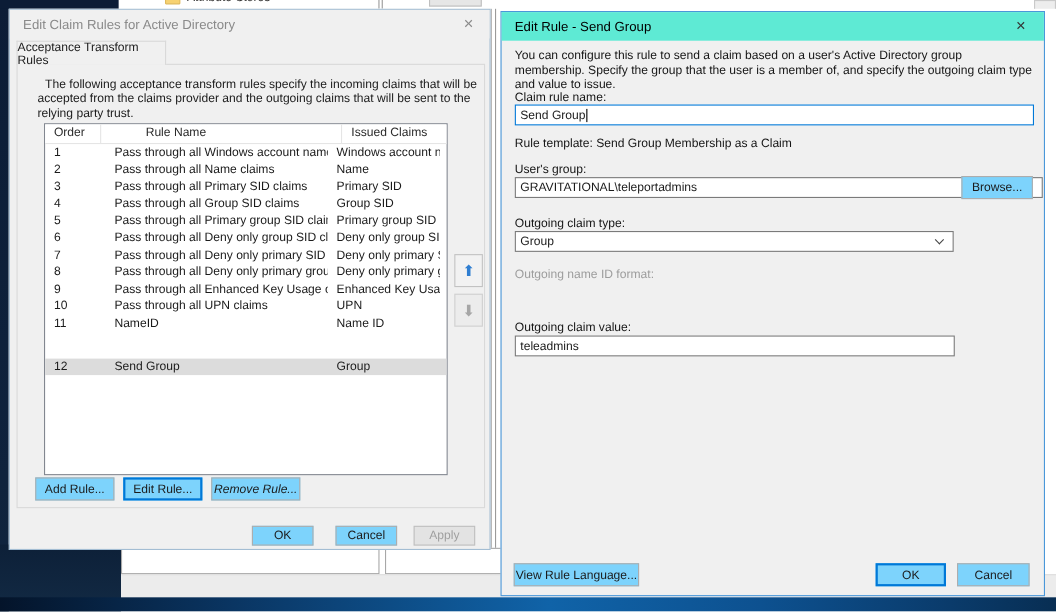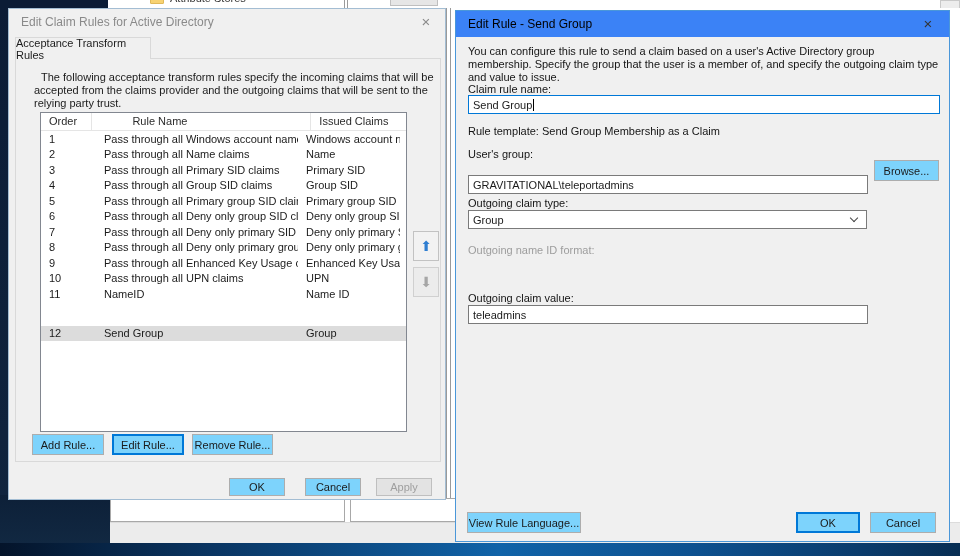--- a/index.html
+++ b/index.html
@@ -54,29 +54,29 @@
   .cell.c-order { width:55px; } .cell.c-name { width:202px; } .cell.c-issued { width:102px; }
 
   .arrow-btn { position:absolute; width:26px; height:30px; background:#f2f2f2; border:1px solid #c2c2c2;
                display:flex; align-items:center; justify-content:center; font-size:14px; }
   .arrow-up   { left:397px; top:172px; color:#2f7ed1; }
   .arrow-down { left:397px; top:208px; color:#a6a6a6; background:#ececec; border-color:#d0d0d0; }
 
   .rule-btn { position:absolute; top:375px; height:21px; }
   .btn-add    { left:16px;  width:72px; }
   .btn-edit   { left:96px;  width:72px; }
-  .btn-remove { left:176px; width:81px; }
+  .btn-remove { left:176px; width:81px;font-style:italic; }
 
   .dlg-left .footer-btn { position:absolute; top:469px; height:18px; width:56px; }
   .fb-ok { left:220px; } .fb-cancel { left:296px; } .fb-apply { left:367px; }
 
   
   .dlg-right { position:absolute; left:455px; top:10px; width:495px; height:532px; background:#f0f0f0;
                border:1px solid #4a97d9; z-index:6; }
-  .dlg-right .titlebar { position:absolute; left:0; top:0; width:100%; height:26px; background:#3b82f6; }
+  .dlg-right .titlebar { position:absolute; left:0; top:0; width:100%; height:26px; background:#5eead4; }
   .dlg-right .title { position:absolute; left:12px; top:6px; font-size:12px; color:#000; }
   .dlg-right .close-x { position:absolute; right:12px; top:4px; font-size:15px; color:#333; width:18px; text-align:center; }
   .dlg-right .desc { position:absolute; left:12px; top:34px; width:472px; white-space:normal; line-height:13px; color:#151515; }
 
   .fld-label { position:absolute; left:12px; white-space:nowrap; color:#151515; }
   .fld-label.disabled { color:#9d9d9d; }
   .tbox { position:absolute; left:12px; background:#fff; border:1px solid #7a7a7a; height:19px;
           display:flex; align-items:center; padding-left:4px; white-space:nowrap; overflow:hidden; }
   .tbox.focus { border:1px solid #0078d7; }
   .dd { justify-content:space-between; padding-right:9px; }
@@ -220,21 +220,21 @@
 
     <div class="fld-label" style="top:72px;">Claim rule name:</div>
     <div class="tbox focus" style="top:84px; width:472px;">
       <span>Send Group</span>
         <span class="caret"></span>
     </div>
 
     <div class="fld-label" style="top:114px;">Rule template: Send Group Membership as a Claim</div>
 
     <div class="fld-label" style="top:137px;">User's group:</div>
-    <div class="tbox" style="top:164px; width:400px;">
+    <div class="tbox" style="top:150px; width:480px;">
       <span>GRAVITATIONAL\teleportadmins</span>
     </div>
     <div class="btn" style="position:absolute; left:418px; top:149px; width:65px; height:21px;">Browse...</div>
 
     <div class="fld-label" style="top:186px;">Outgoing claim type:</div>
     <div class="tbox dd" style="top:199px; width:399px;">
       <span class="ddtext">Group</span>
       <span class="chev"></span>
     </div>
 

